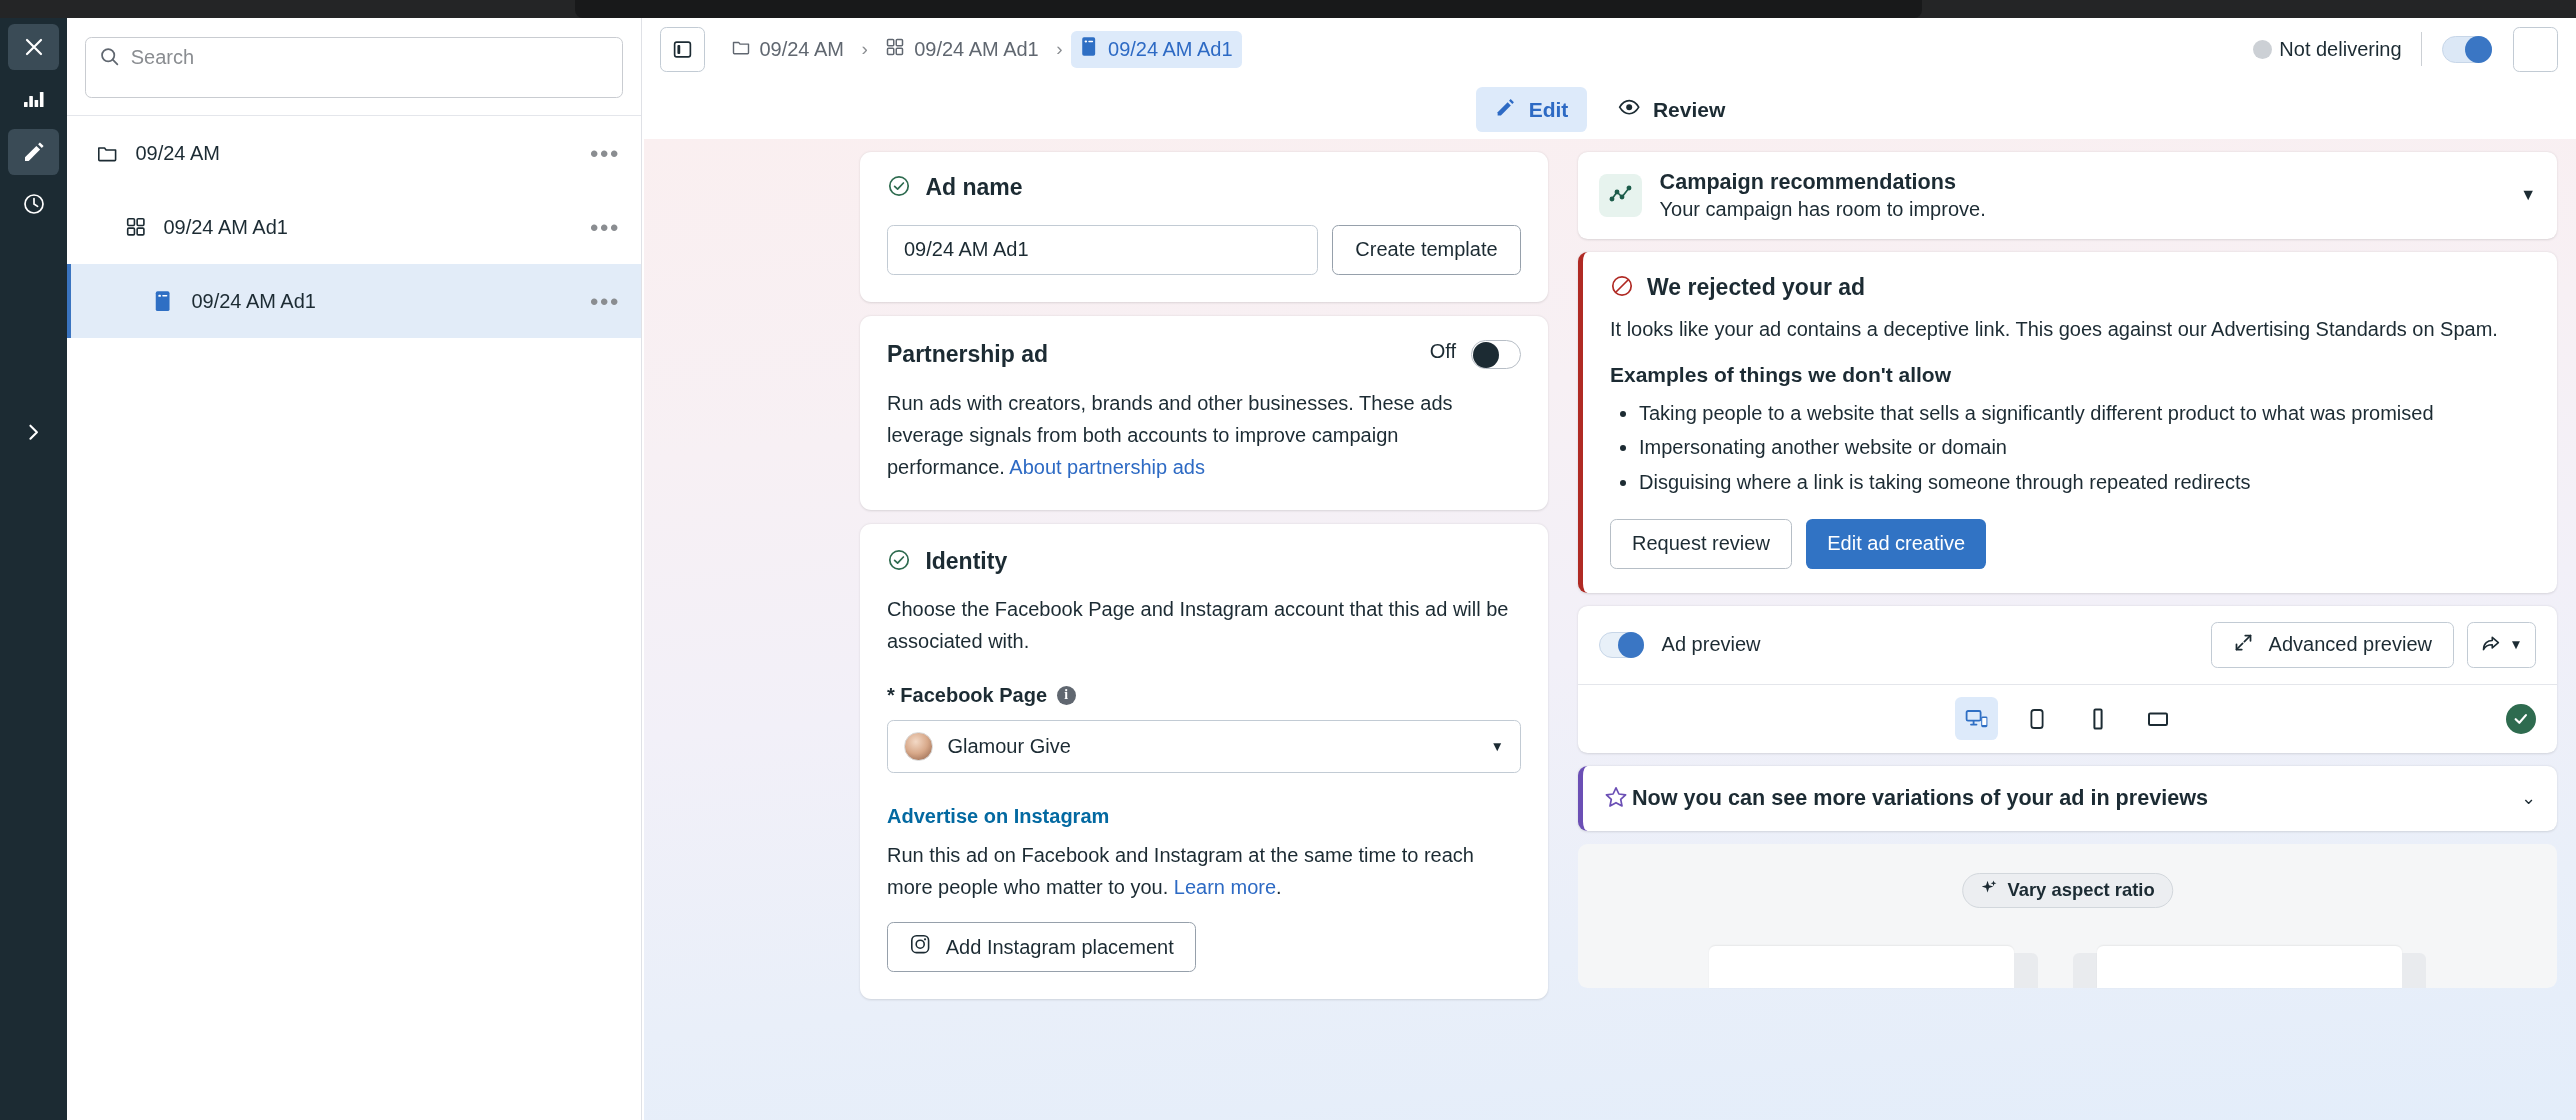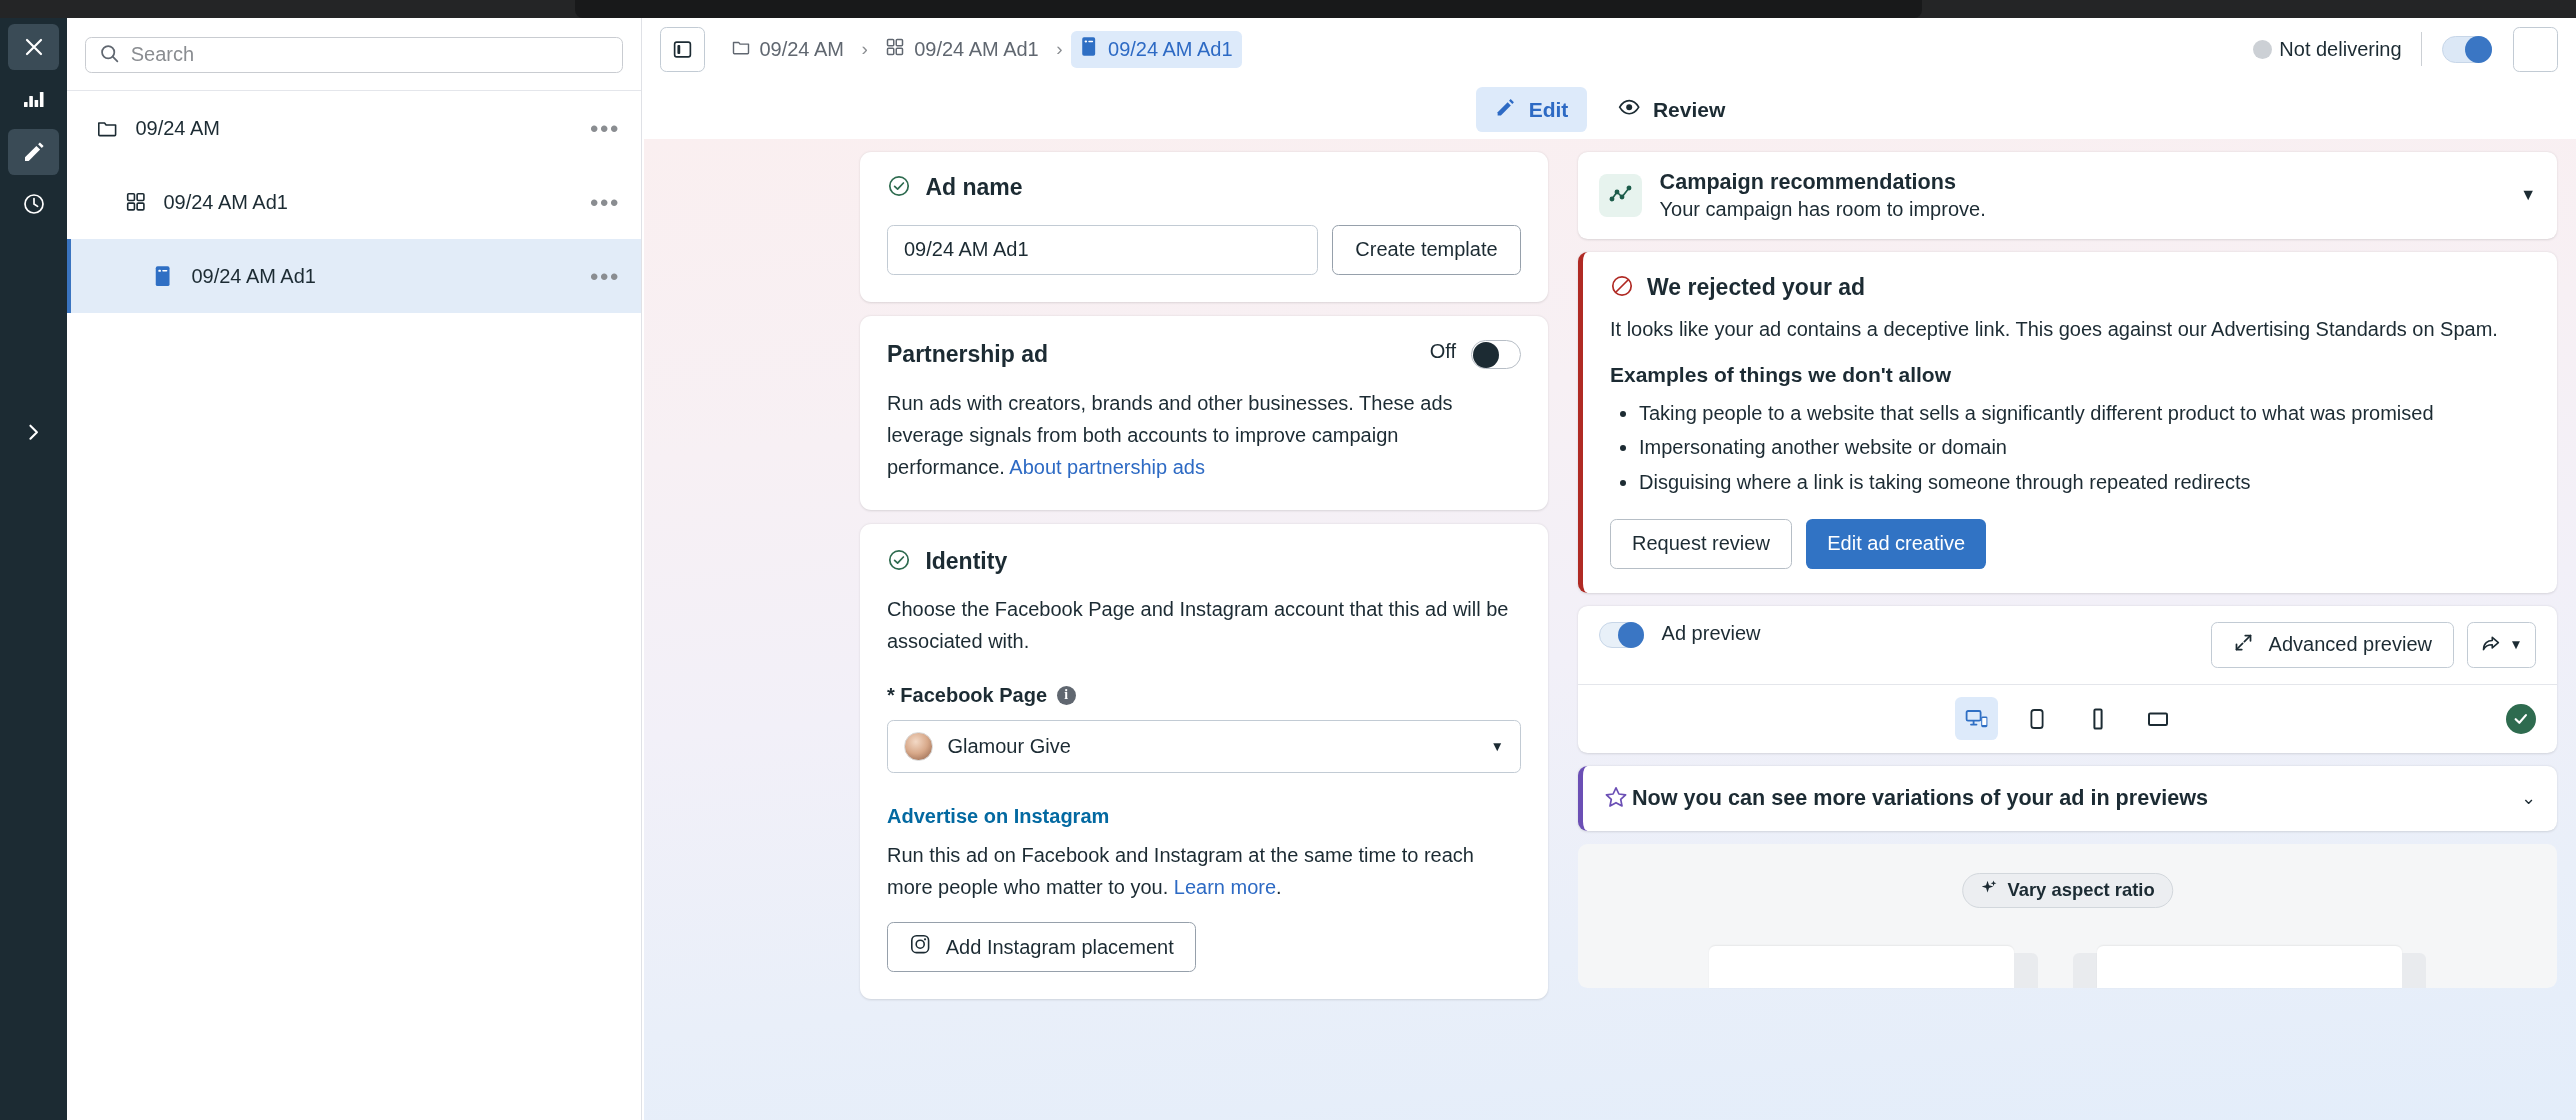--- a/index.html
+++ b/index.html
@@ -36,23 +36,23 @@
   .rail-btn svg { display: block; }
   .rail-spacer { flex: 1; }
 
   
   .sidebar {
     position: absolute; top: 17.6px; left: 67px; width: 575px; height: 1103px;
     background: #ffffff; border-right: 0.8px solid #dfe1e6; z-index: 40;
   }
   .search-wrap { padding: 19px 17.6px 17.6px 17.6px; }
   .search-box {
-    display: flex; align-items: center; gap: 11.2px;
-    height: 36px; border: 0.8px solid #c9ccd1; border-radius: 6.4px;
-    padding: 15px 13px; background: #fff;
+    display: flex; align-items: flex-start; gap: 11.2px;
+    height: 61px; border: 0.8px solid #c9ccd1; border-radius: 6.4px;
+    padding: 8px 13px; background: #fff;
   }
   .search-box input {
     border: none; outline: none; font-size: 20px; color: #1c2b33;
     font-family: "Liberation Sans", sans-serif; width: 100%;
     background: transparent;
   }
   .search-box input::placeholder { color: #8a8d91; }
   .tree { border-top: 0.8px solid #e4e6eb; }
   .tree-row {
     position: relative; display: flex; align-items: center;
@@ -234,21 +234,21 @@
     height: 50px; padding: 0 21px; border: 0.8px solid #b6bec6; border-radius: 6.4px;
     background: #fff; font-size: 20px; color: #1c2b33; cursor: pointer;
     font-family: "Liberation Sans", sans-serif;
   }
   .btn-pri {
     height: 50px; padding: 0 21px; border: none; border-radius: 6.4px;
     background: #3173c4; font-size: 20px; color: #fff; cursor: pointer;
     font-family: "Liberation Sans", sans-serif;
   }
 
-  .prev-bar { display: flex; align-items: flex-start; padding: 16px 21px; gap: 17.6px; }
+  .prev-bar { display: flex; align-items: center; padding: 16px 21px; gap: 17.6px; }
   .toggle-on-sm {
     width: 45px; height: 26px; border-radius: 13px; background: #e8f0f8;
     border: 0.8px solid #c7d6e8; position: relative; cursor: pointer; flex: 0 0 auto;
   }
   .toggle-on-sm::after {
     content: ""; position: absolute; right: -0.8px; top: -0.8px;
     width: 26px; height: 26px; border-radius: 50%; background: #3a76c4;
   }
   .prev-label { font-size: 20px; color: #1c2b33; }
   .prev-actions { margin-left: auto; display: flex; gap: 13px; }

